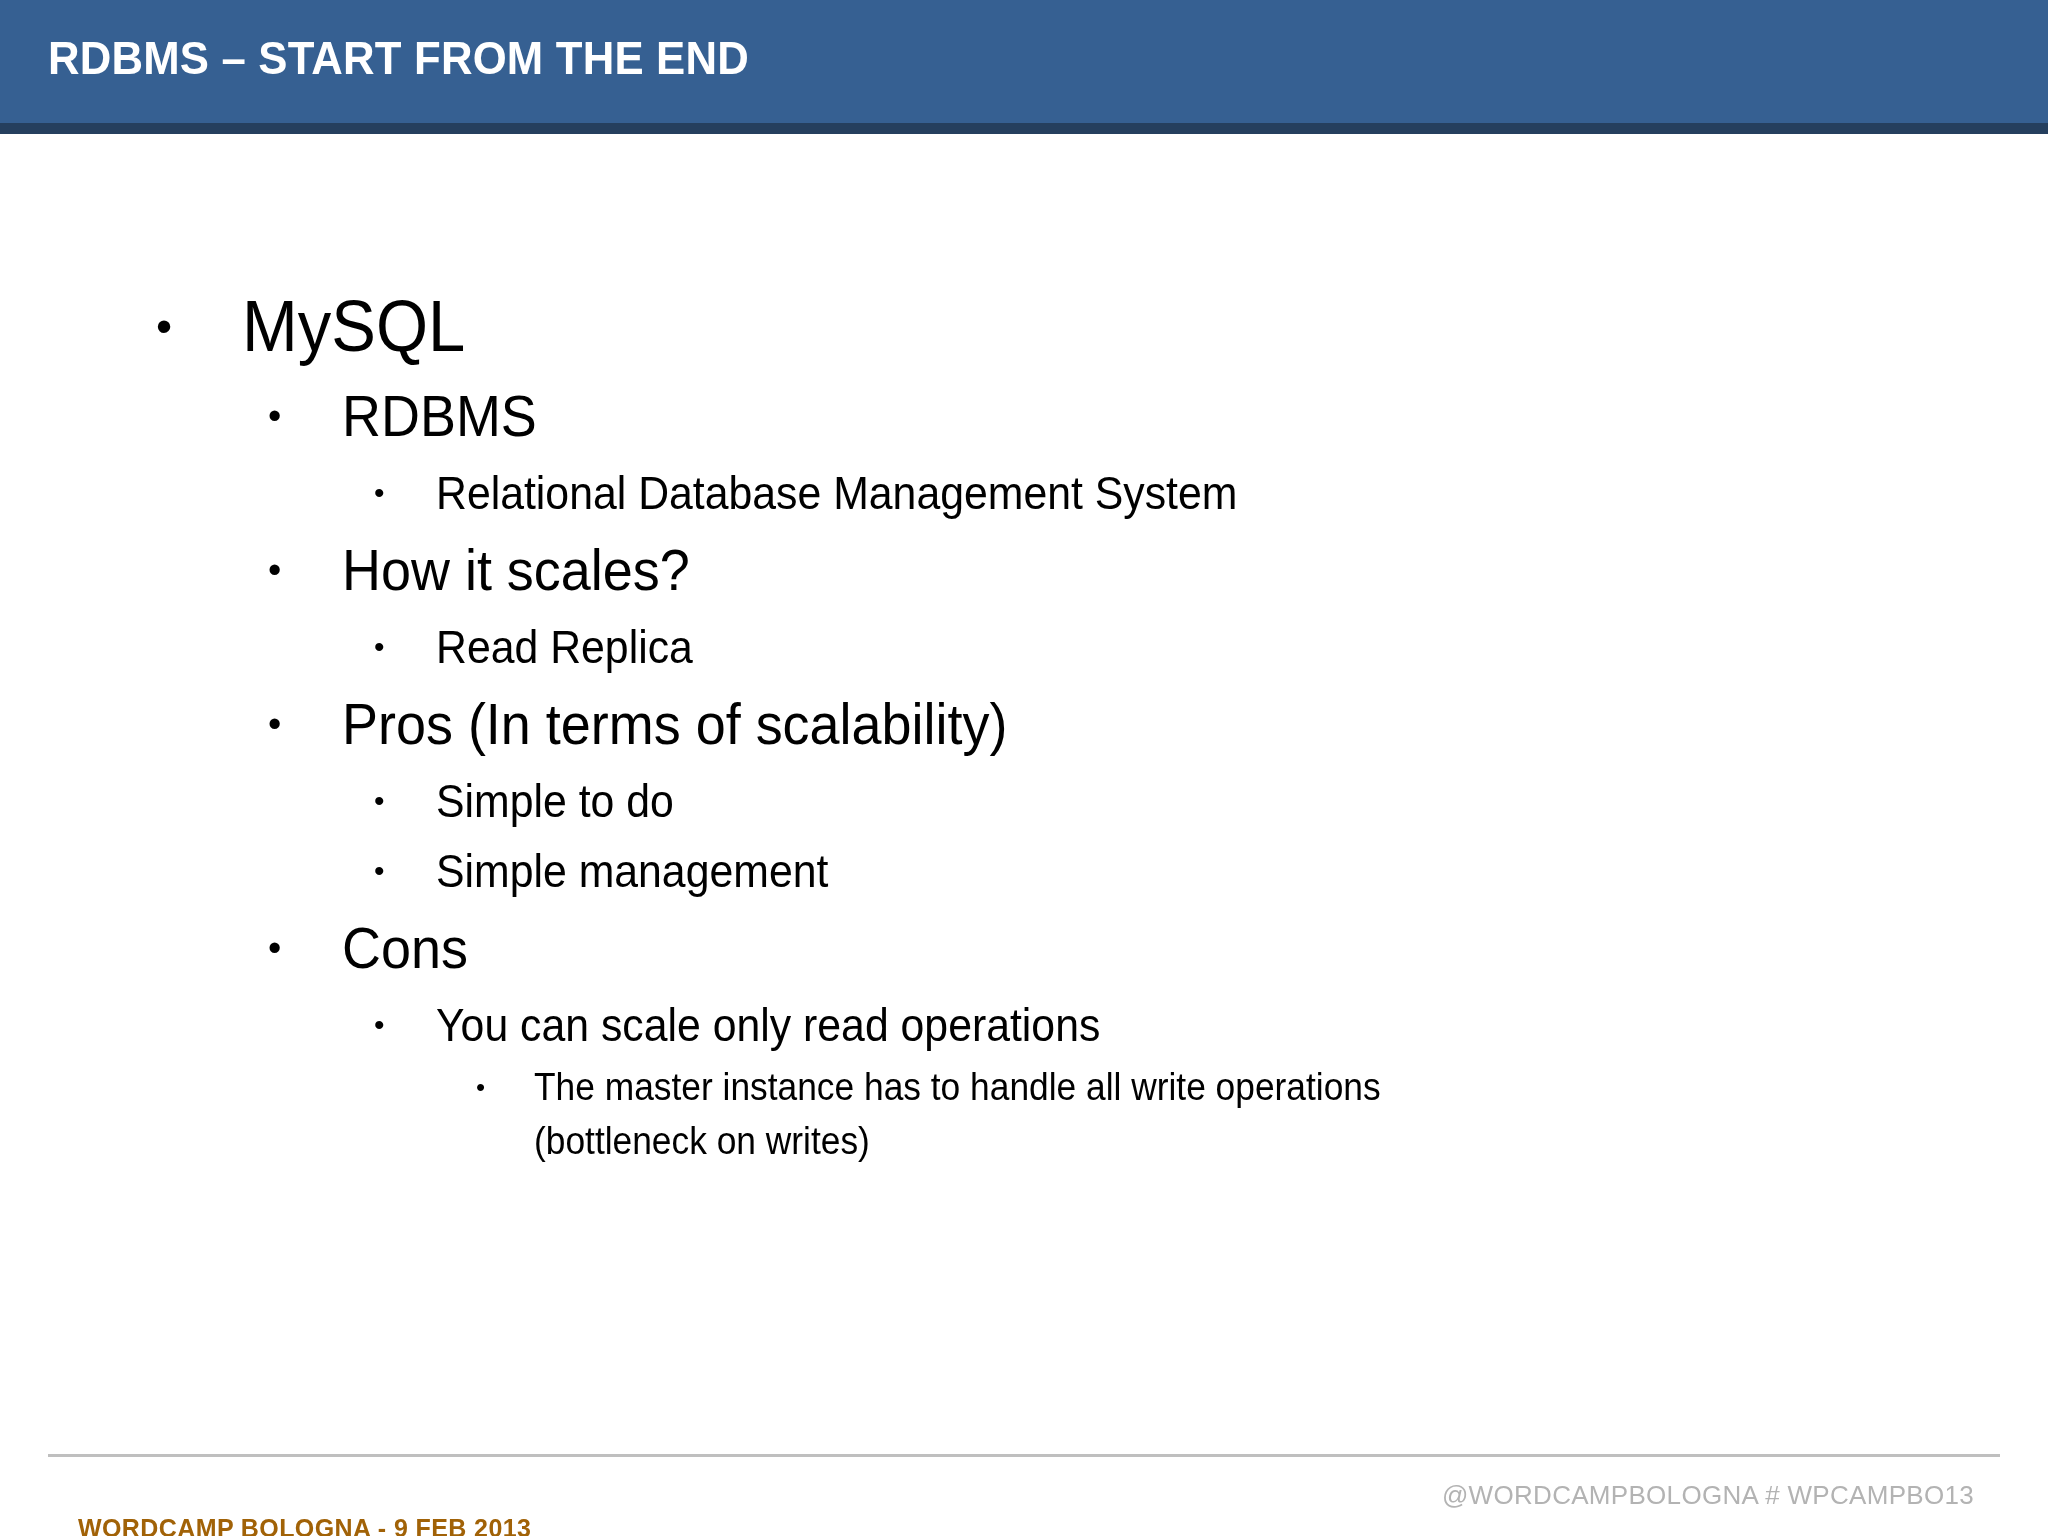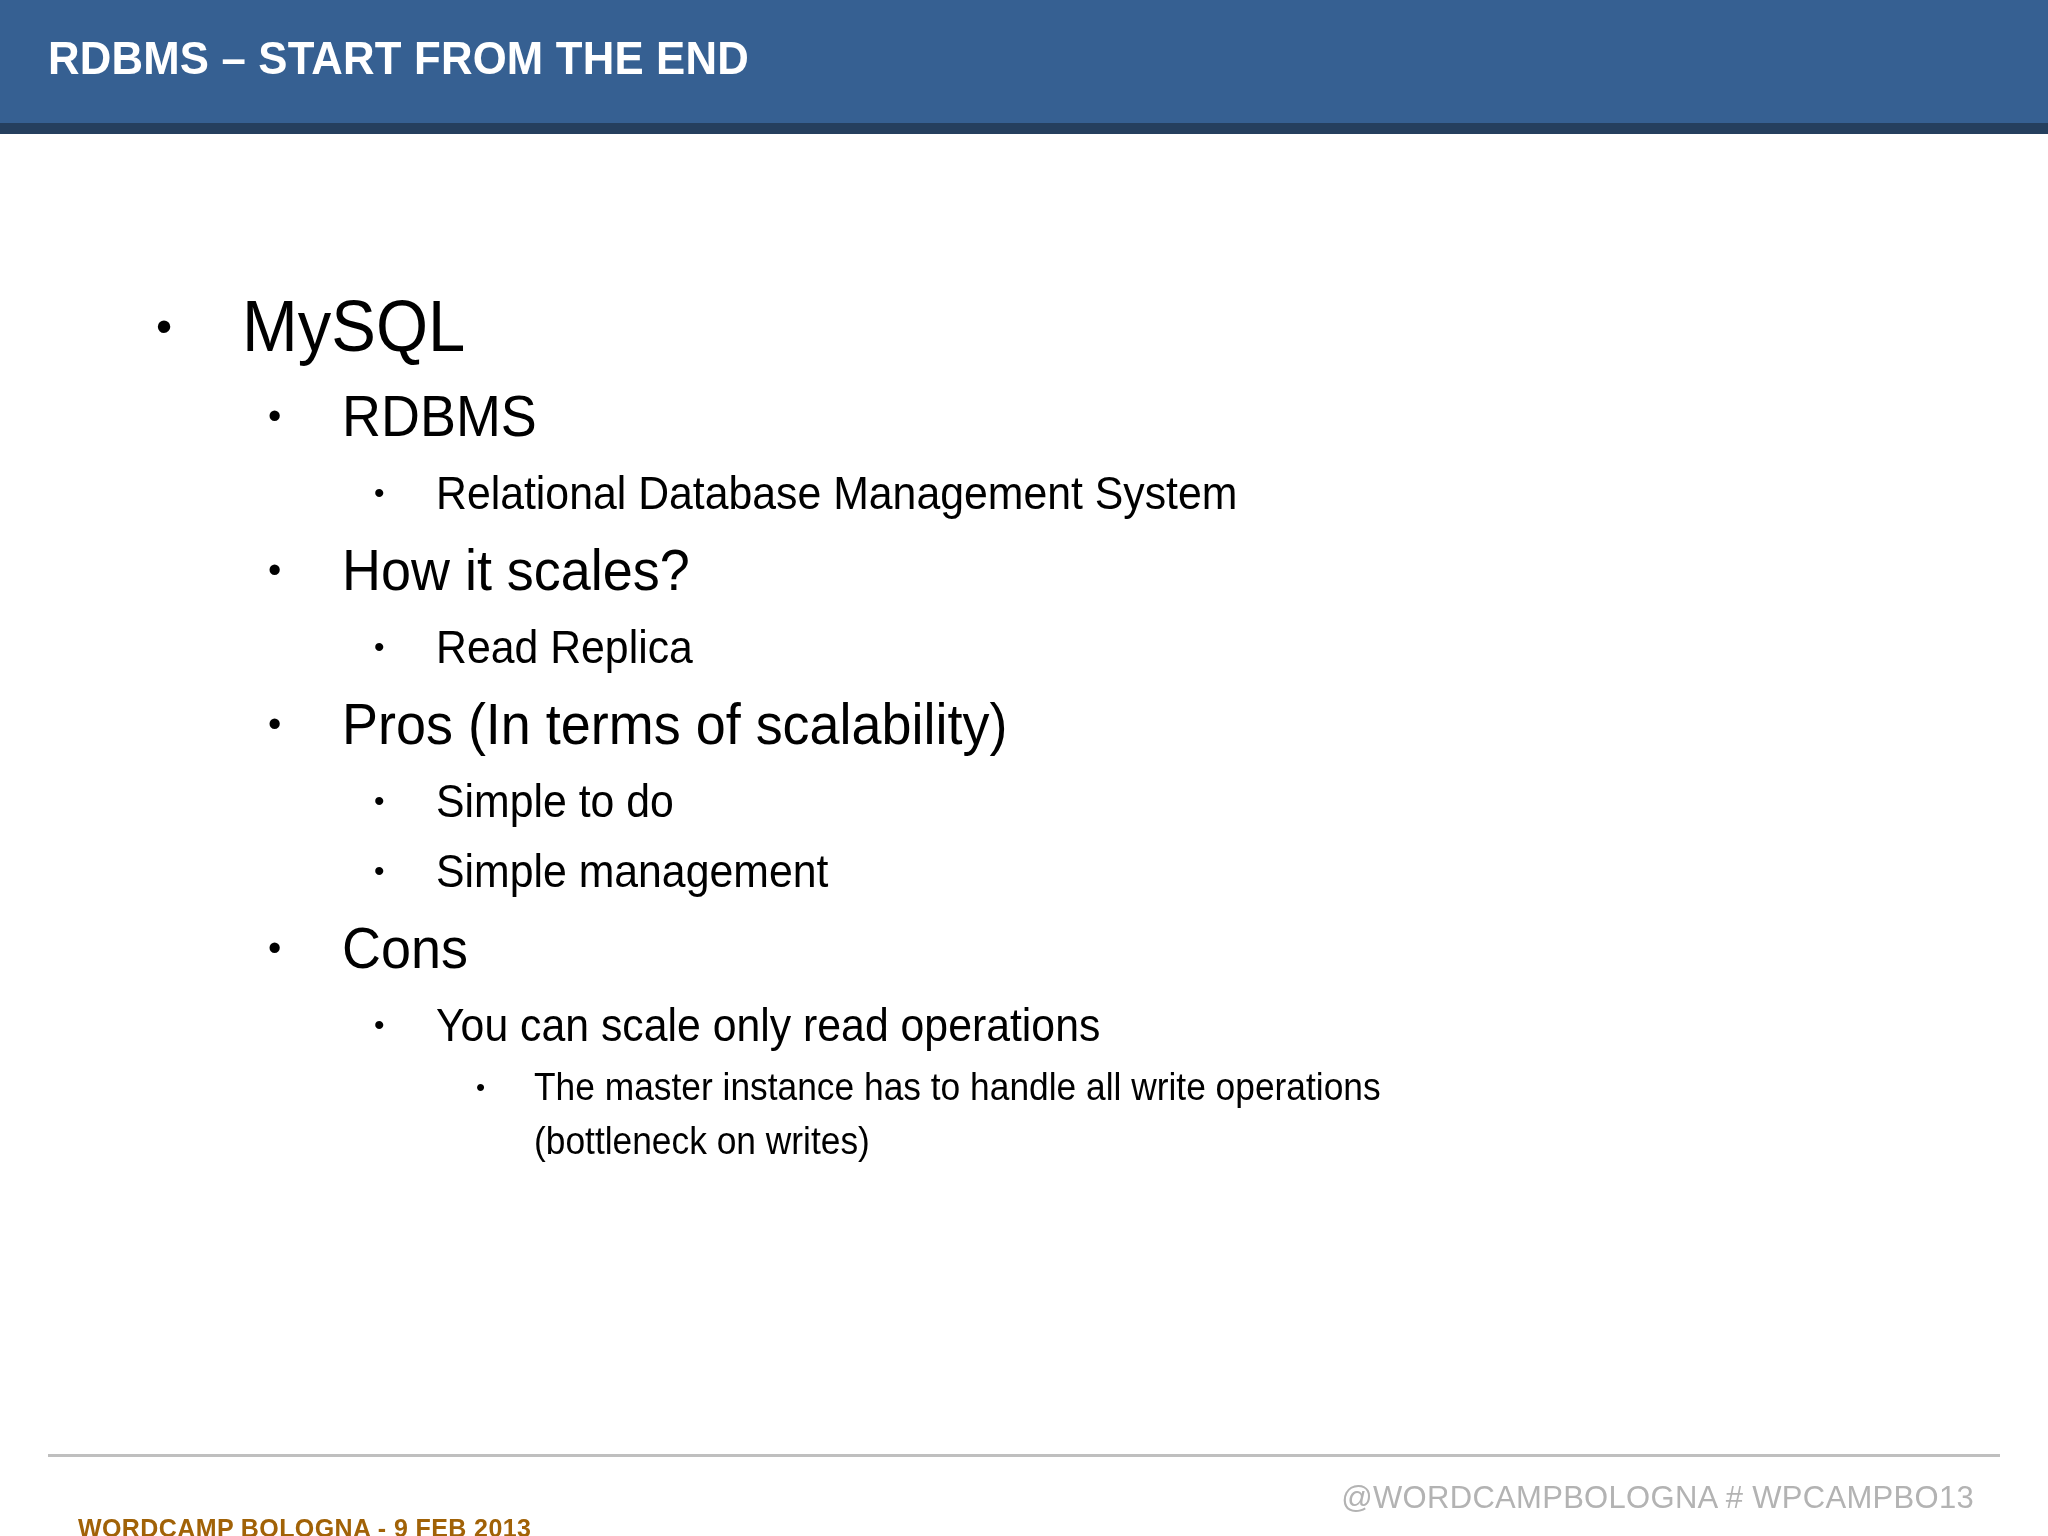--- a/index.html
+++ b/index.html
@@ -145,21 +145,21 @@
     letter-spacing: 0.4px;
     color: #808080;
     white-space: nowrap;
   }
   .footer-right {
     position: absolute;
     right: 74px;
     top: 26px;
     font-family: "Liberation Sans", sans-serif;
     font-weight: normal;
-    font-size: 31px;
+    font-size: 26px;
     letter-spacing: 0.3px;
     color: #b3b3b3;
     white-space: nowrap;
   }
 </style>
 </head>
 <body style="background: rgb(255, 255, 255);">
 
 <div class="slide-header" style="background: rgb(54, 96, 146);"></div>
 <div class="slide-header-accent" style="background: rgb(37, 63, 94);"></div>

